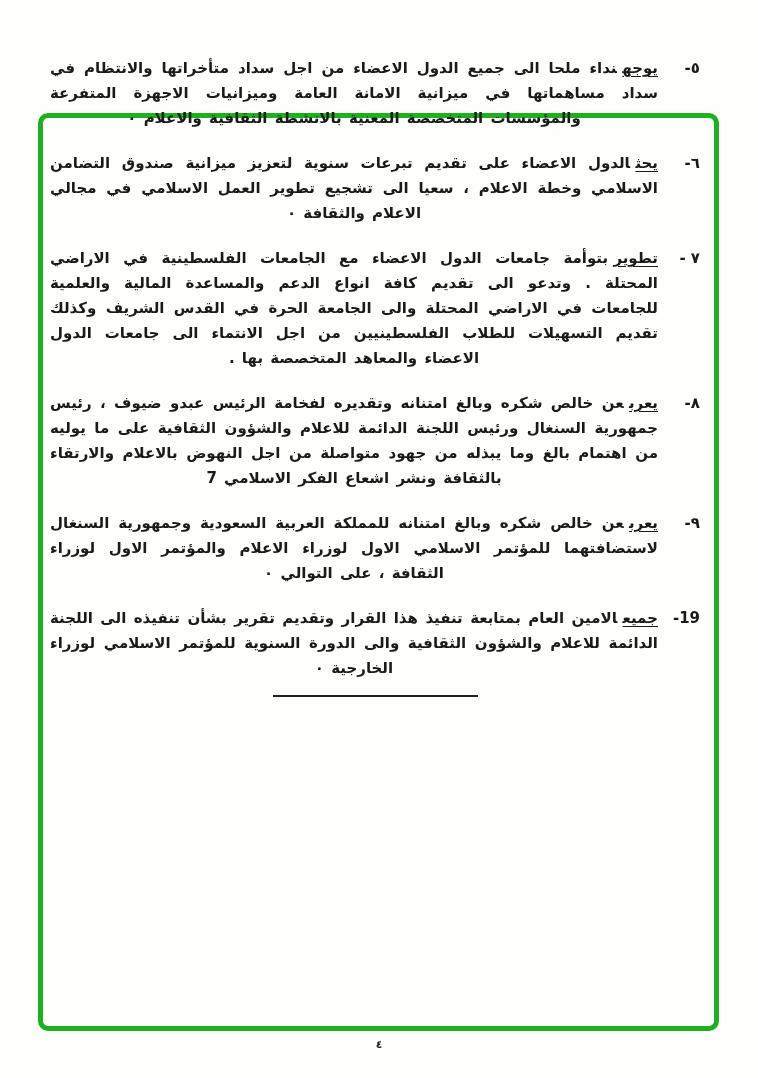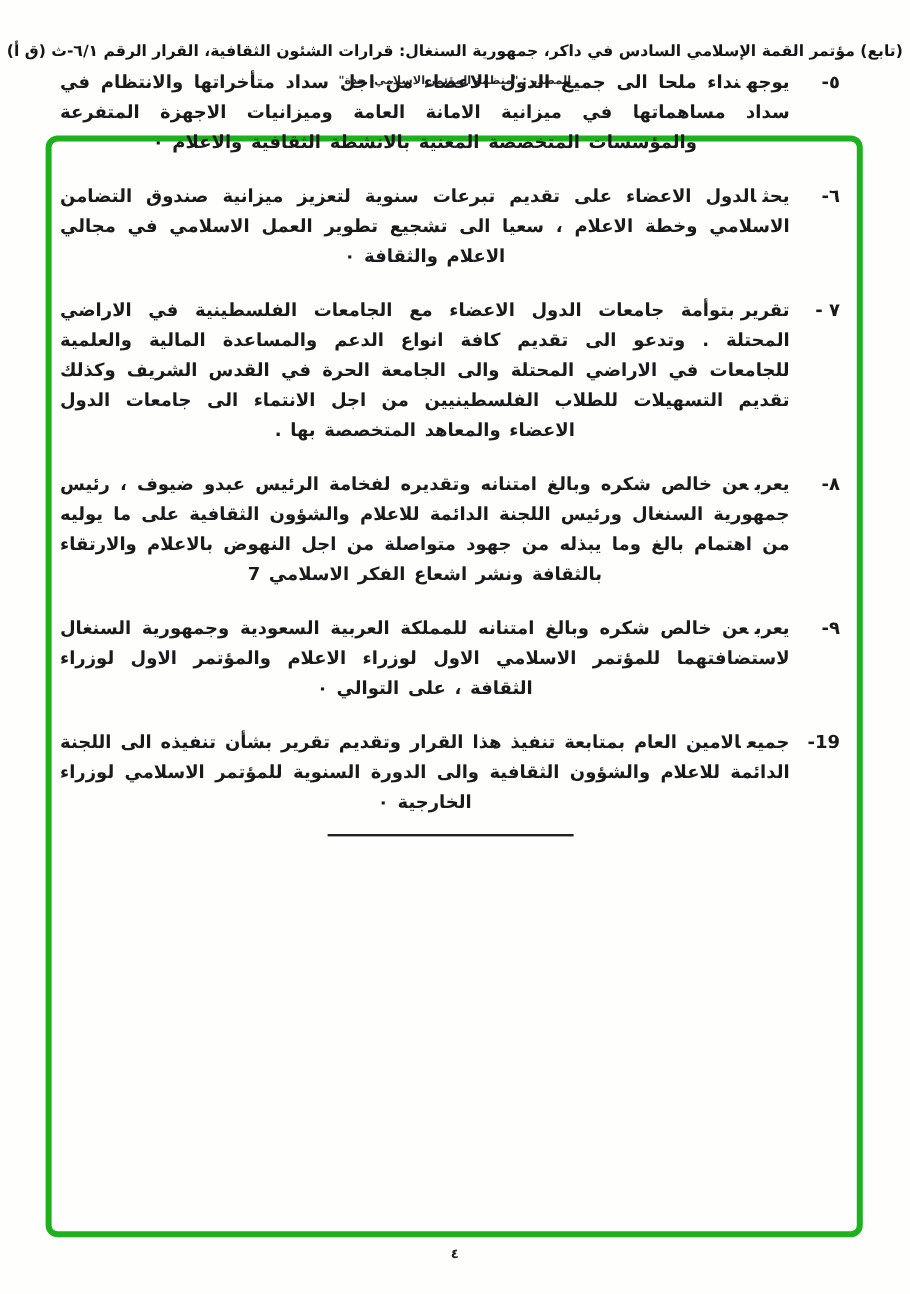--- a/index.html
+++ b/index.html
@@ -33,58 +33,54 @@
     font-weight:bold; font-size:15px; line-height:25px; color:#1a1a1a;
   }
   .res-num {
     flex:none; width:42px; direction:rtl; white-space:nowrap;
   }
   .res-text {
     flex:1; text-align:justify; text-align-last:center;
     word-spacing:2px;
   }
   .lead-word {
-    text-underline-offset:3px;
+    text-decoration:underline; text-underline-offset:3px;
     margin-left:0.35em;
   }
   .end-rule {
     width:205px; height:2px; background:#212121; margin:14px auto 0 auto;
   }
   .page-number {
     position:absolute; top:1038px; left:0; width:100%;
     text-align:center; font-size:11px; font-weight:bold; color:#222;
   }
 </style>
 </head>
 <body>
 
 <div class="page">
 
-  <div class="doc-header">
-    <div class="doc-title">(تابع) مؤتمر القمة الإسلامي السادس في داكر، جمهورية السنغال: قرارات الشئون الثقافية، القرار الرقم ٦/١-ث (ق أ)</div>
-    <div class="doc-source">المصدر : "منظمة المؤتمر الاسلامي، جدة"</div>
-  </div>
 
   <div class="green-frame"></div>
 
   <div class="content">
 
     <div class="res-item">
       <div class="res-num">٥-</div>
       <div class="res-text"><span class="lead-word">يوجه</span><span>نداء ملحا الى جميع الدول الاعضاء من اجل سداد متأخراتها والانتظام في سداد مساهماتها في ميزانية الامانة العامة وميزانيات الاجهزة المتفرعة والمؤسسات المتخصصة المعنية بالانشطة الثقافية والاعلام ٠</span></div>
     </div>
 
     <div class="res-item">
       <div class="res-num">٦-</div>
       <div class="res-text"><span class="lead-word">يحث</span><span>الدول الاعضاء على تقديم تبرعات سنوية لتعزيز ميزانية صندوق التضامن الاسلامي وخطة الاعلام ، سعيا الى تشجيع تطوير العمل الاسلامي في مجالي الاعلام والثقافة ٠</span></div>
     </div>
 
     <div class="res-item">
       <div class="res-num">٧ -</div>
-      <div class="res-text"><span class="lead-word">تقرير</span><span>بتوأمة جامعات الدول الاعضاء مع الجامعات الفلسطينية في الاراضي المحتلة . وتدعو الى تقديم كافة انواع الدعم والمساعدة المالية والعلمية للجامعات في الاراضي المحتلة والى الجامعة الحرة في القدس الشريف وكذلك تقديم التسهيلات للطلاب الفلسطينيين من اجل الانتماء الى جامعات الدول الاعضاء والمعاهد المتخصصة بها .</span></div>
+      <div class="res-text"><span class="lead-word">تطوير</span><span>بتوأمة جامعات الدول الاعضاء مع الجامعات الفلسطينية في الاراضي المحتلة . وتدعو الى تقديم كافة انواع الدعم والمساعدة المالية والعلمية للجامعات في الاراضي المحتلة والى الجامعة الحرة في القدس الشريف وكذلك تقديم التسهيلات للطلاب الفلسطينيين من اجل الانتماء الى جامعات الدول الاعضاء والمعاهد المتخصصة بها .</span></div>
     </div>
 
     <div class="res-item">
       <div class="res-num">٨-</div>
       <div class="res-text"><span class="lead-word">يعرب</span><span>عن خالص شكره وبالغ امتنانه وتقديره لفخامة الرئيس عبدو ضيوف ، رئيس جمهورية السنغال ورئيس اللجنة الدائمة للاعلام والشؤون الثقافية على ما يوليه من اهتمام بالغ وما يبذله من جهود متواصلة من اجل النهوض بالاعلام والارتقاء بالثقافة ونشر اشعاع الفكر الاسلامي 7</span></div>
     </div>
 
     <div class="res-item">
       <div class="res-num">٩-</div>
       <div class="res-text"><span class="lead-word">يعرب</span><span>عن خالص شكره وبالغ امتنانه للمملكة العربية السعودية وجمهورية السنغال لاستضافتهما للمؤتمر الاسلامي الاول لوزراء الاعلام والمؤتمر الاول لوزراء الثقافة ، على التوالي ٠</span></div>

